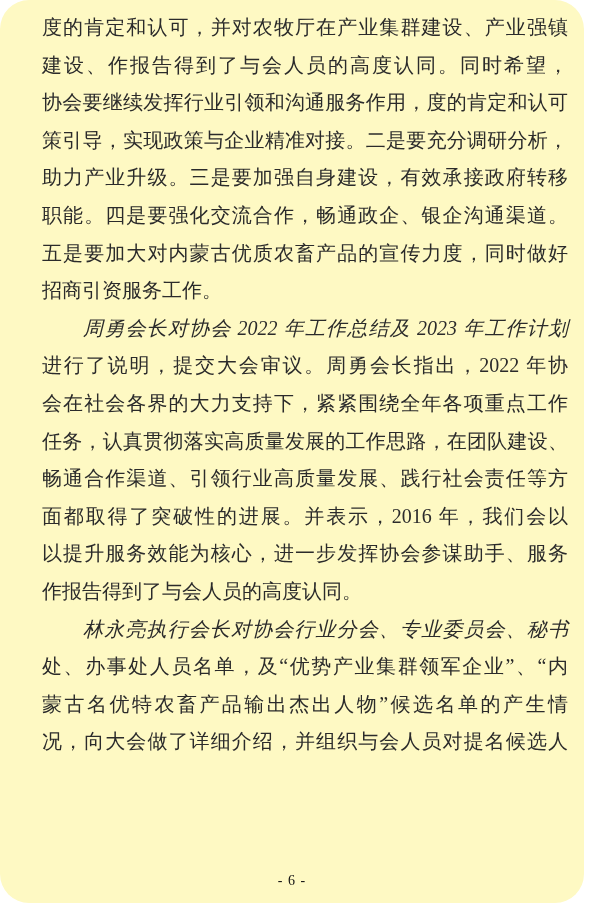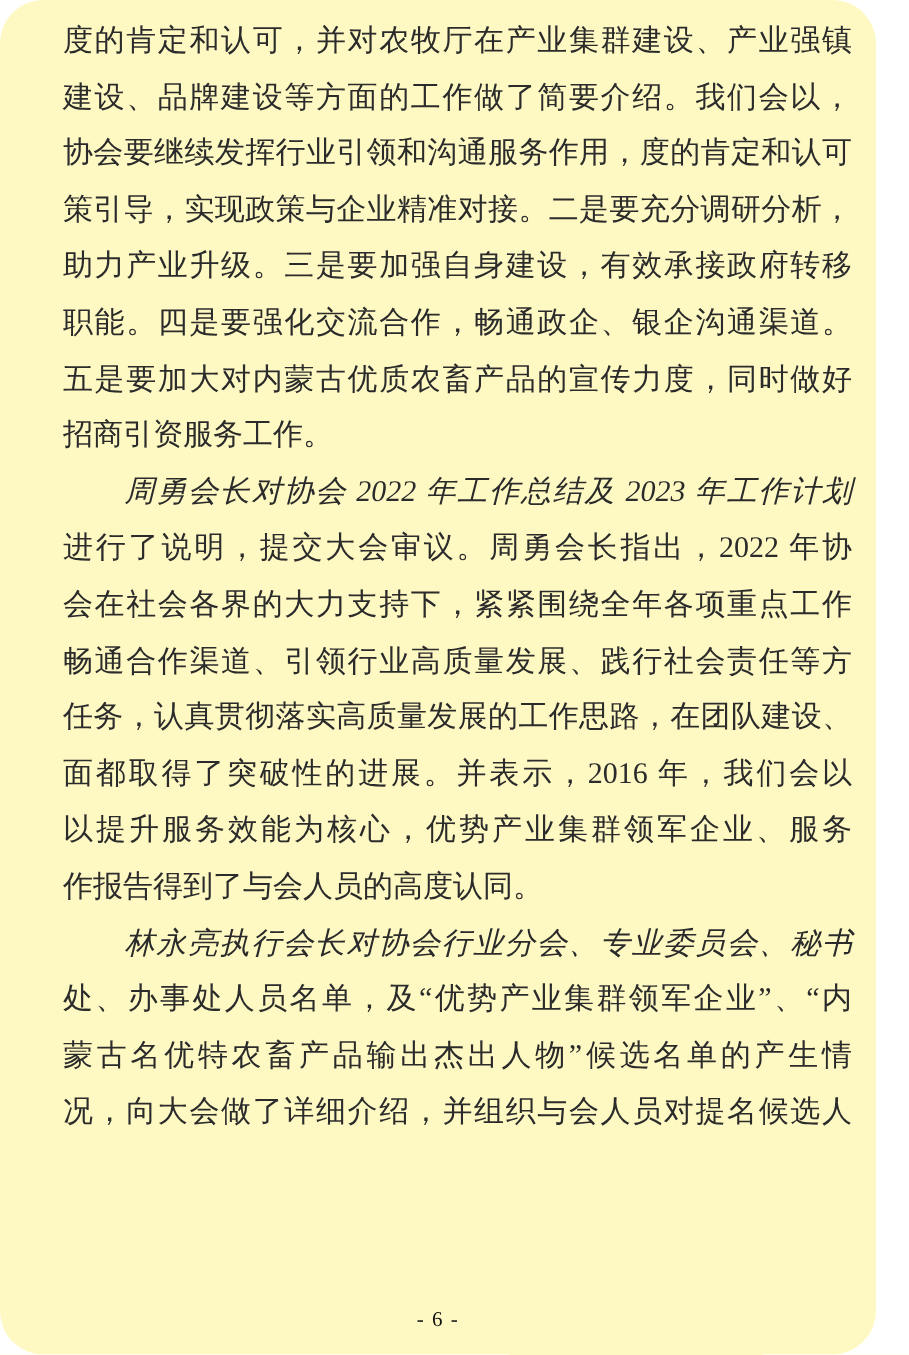--- a/index.html
+++ b/index.html
@@ -51,34 +51,34 @@
     font-family: "Liberation Serif", "DejaVu Serif", serif;
     letter-spacing: 1px;
   }
 </style>
 </head>
 <body>
 
 <div class="page">
   <div class="text-block">
     <div class="line">度的肯定和认可，并对农牧厅在产业集群建设、产业强镇</div>
-    <div class="line">建设、品牌建设等方面的工作做了简要介绍。我们会以，</div>
+    <div class="line">建设、作报告得到了与会人员的高度认同。同时希望，</div>
     <div class="line">协会要继续发挥行业引领和沟通服务作用，度的肯定和认可</div>
     <div class="line">策引导，实现政策与企业精准对接。二是要充分调研分析，</div>
     <div class="line">助力产业升级。三是要加强自身建设，有效承接政府转移</div>
     <div class="line">职能。四是要强化交流合作，畅通政企、银企沟通渠道。</div>
     <div class="line">五是要加大对内蒙古优质农畜产品的宣传力度，同时做好</div>
     <div class="line para-last">招商引资服务工作。</div>
     <div class="line indent">周勇会长对协会 2022 年工作总结及 2023 年工作计划</div>
     <div class="line">进行了说明，提交大会审议。周勇会长指出，2022 年协</div>
     <div class="line">会在社会各界的大力支持下，紧紧围绕全年各项重点工作</div>
+    <div class="line">任务，认真贯彻落实高质量发展的工作思路，在团队建设、</div>
     <div class="line">畅通合作渠道、引领行业高质量发展、践行社会责任等方</div>
-    <div class="line">任务，认真贯彻落实高质量发展的工作思路，在团队建设、</div>
     <div class="line">面都取得了突破性的进展。并表示，2016 年，我们会以</div>
-    <div class="line">以提升服务效能为核心，优势产业集群领军企业、服务</div>
+    <div class="line">以提升服务效能为核心，进一步发挥协会参谋助手、服务</div>
     <div class="line para-last">作报告得到了与会人员的高度认同。</div>
     <div class="line indent">林永亮执行会长对协会行业分会、专业委员会、秘书</div>
     <div class="line">处、办事处人员名单，及“优势产业集群领军企业”、“内</div>
     <div class="line">蒙古名优特农畜产品输出杰出人物”候选名单的产生情</div>
     <div class="line">况，向大会做了详细介绍，并组织与会人员对提名候选人</div>
   </div>
   <div class="page-footer">- 6 -</div>
 </div>
 
 </body></html>

